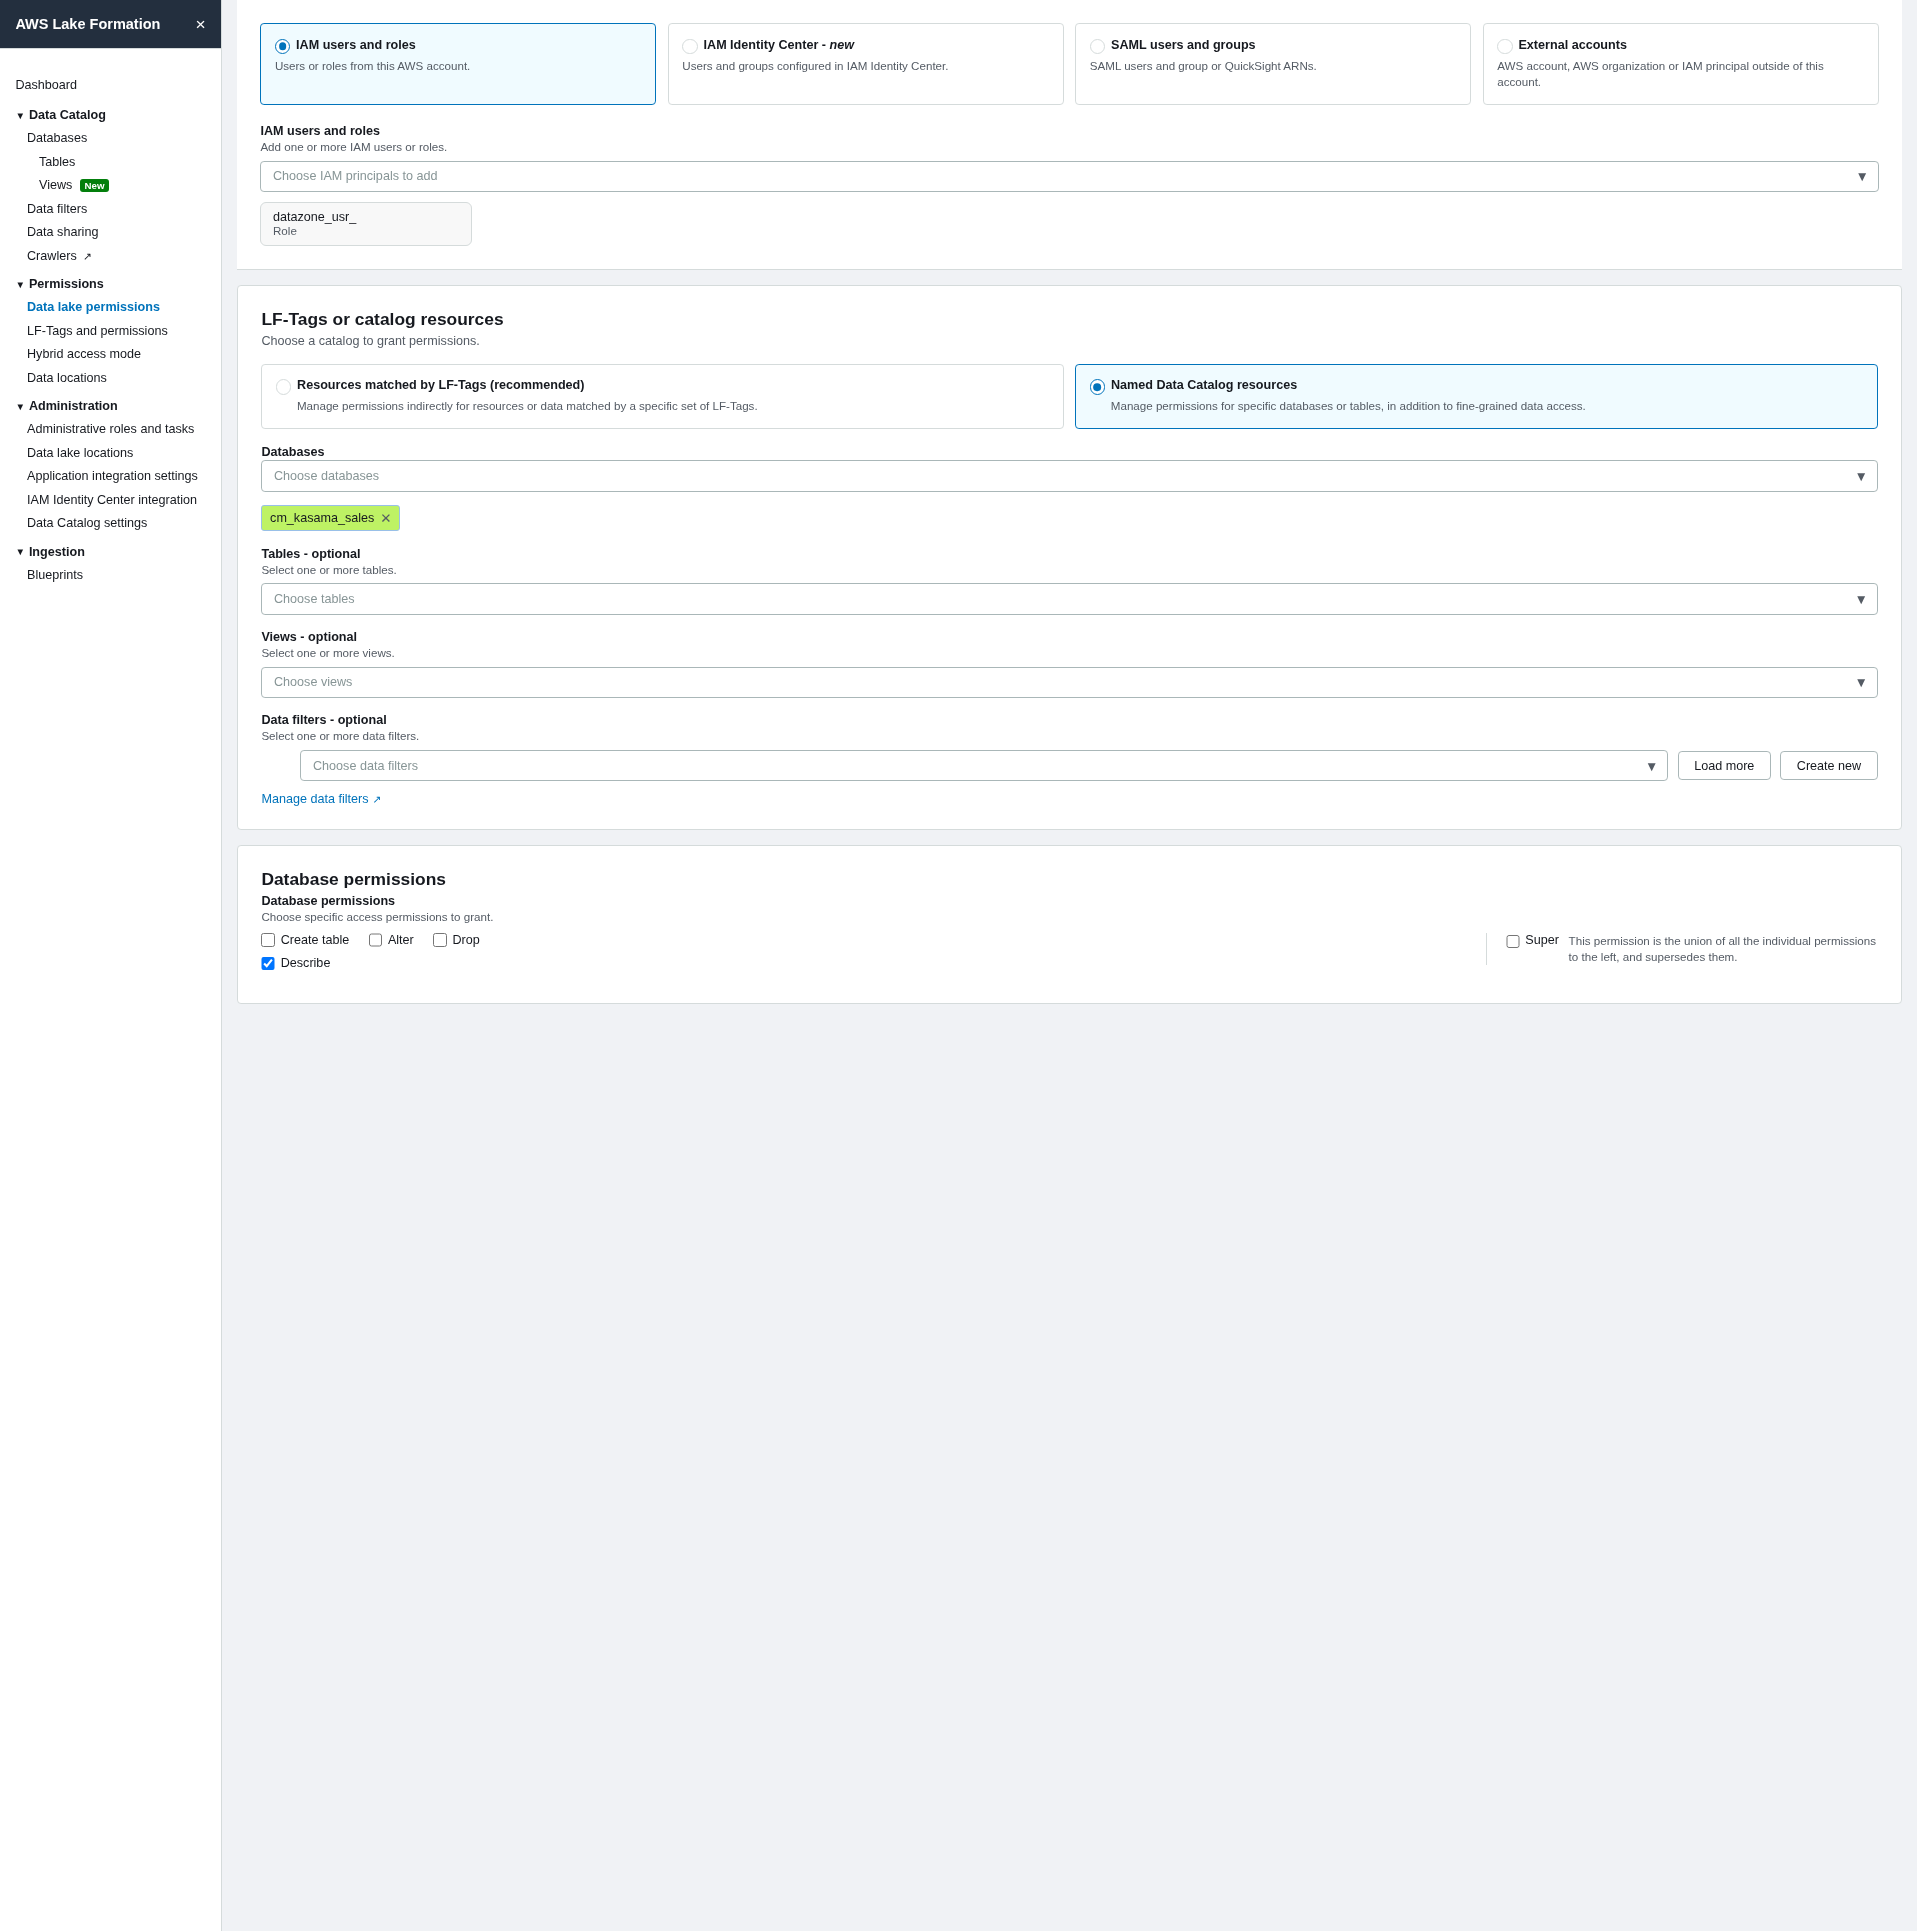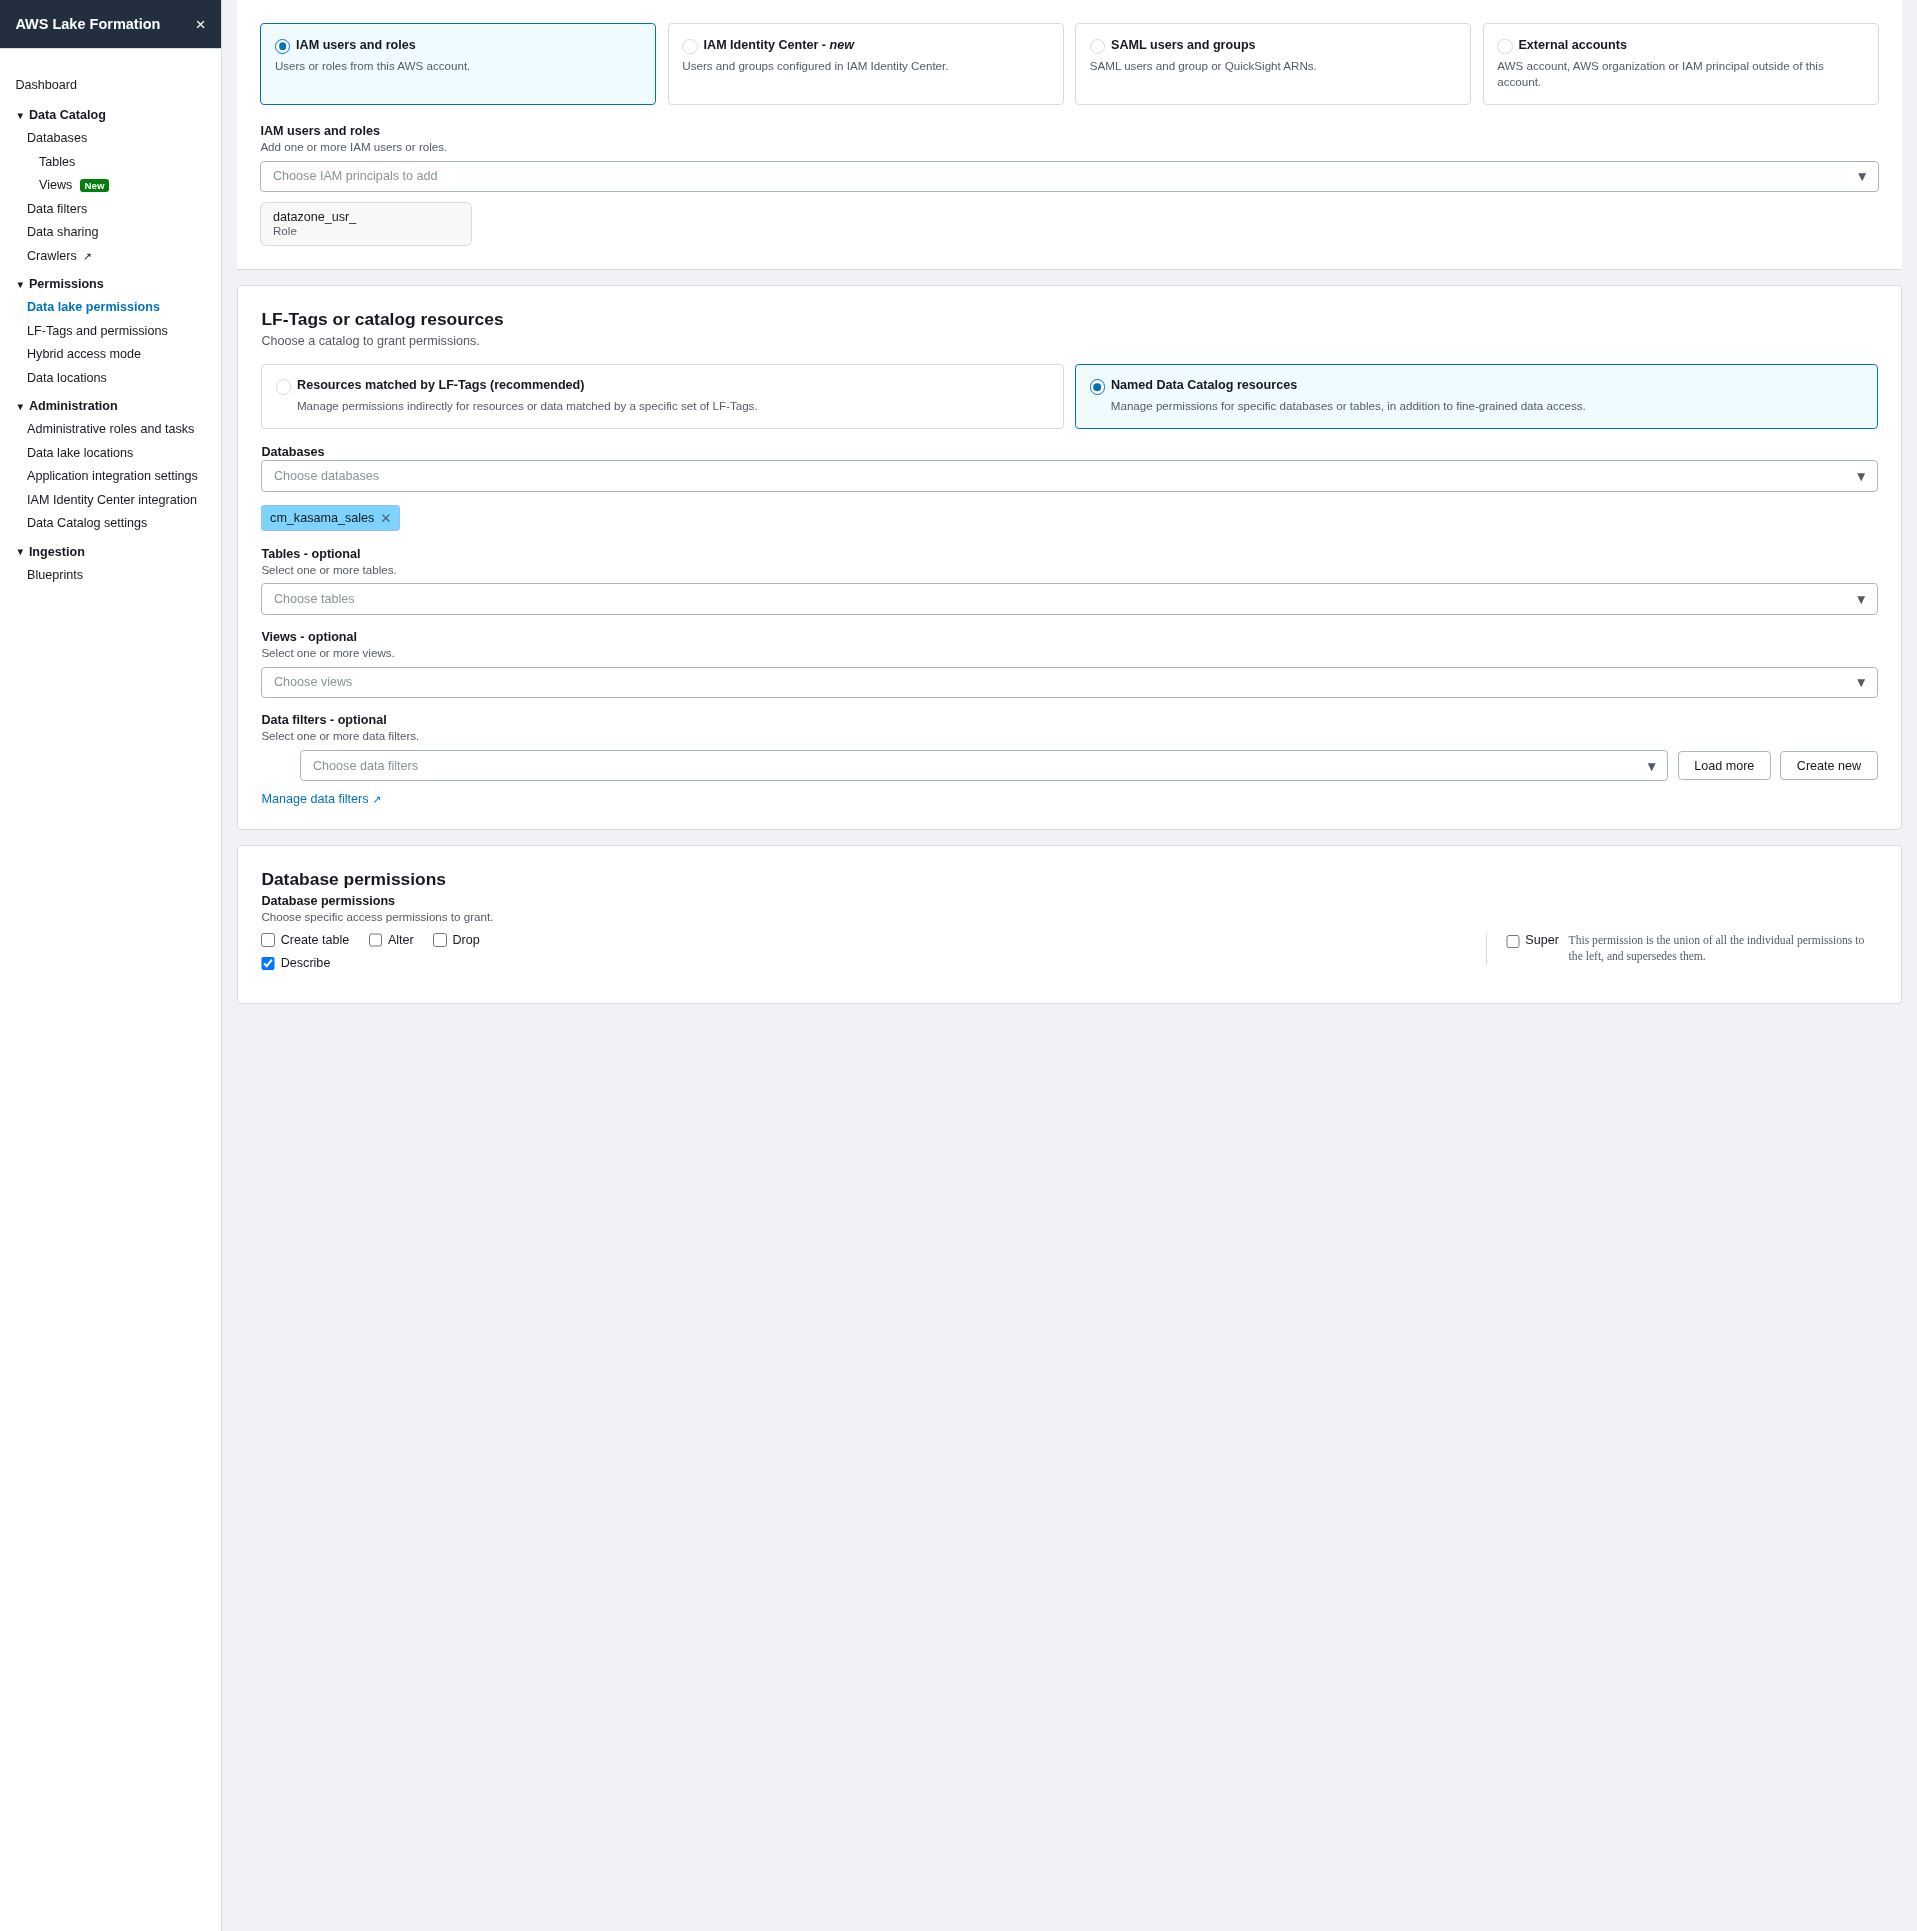--- a/index.html
+++ b/index.html
@@ -38,21 +38,21 @@
     .radio-circle.selected::after { content: ''; width: 7.7px; height: 7.7px; border-radius: 50%; background: #0073bb; position: absolute; top: 50%; left: 50%; transform: translate(-50%, -50%); }
 
     
     .field-label { font-weight: 600; font-size: 12.6px; margin-bottom: 1.9px; }
     .field-sublabel { font-size: 11.6px; color: #545b64; margin-bottom: 7.7px; }
     .select-wrapper { position: relative; margin-bottom: 9.7px; }
     .select-field { width: 100%; padding: 7.7px 31px 7.7px 11.6px; border: 1px solid #aab7b8; border-radius: 3.9px; background: #fff; font-size: 12.6px; color: #879596; appearance: none; cursor: pointer; }
     .select-arrow { position: absolute; right: 9.7px; top: 50%; transform: translateY(-50%); pointer-events: none; color: #545b64; }
 
     
-    .tag-chip { display: inline-flex; align-items: center; background: #7dd3fc; border: 1px solid #99c0e8; border-radius: 2.9px; padding: 3.9px 7.7px; font-size: 12.6px; gap: 5.8px; margin-top: 3.9px; }
+    .tag-chip { display: inline-flex; align-items: center; background: #bef264; border: 1px solid #99c0e8; border-radius: 2.9px; padding: 3.9px 7.7px; font-size: 12.6px; gap: 5.8px; margin-top: 3.9px; }
     .tag-chip-remove { cursor: pointer; color: #545b64; font-size: 13.5px; }
 
     
     .iam-entry { background: #f8f8f8; border: 1px solid #d5dbdb; border-radius: 6px; padding: 7.7px 11.6px; margin-top: 7.7px; max-width: 212px; }
     .iam-entry-name { font-size: 12.6px; font-weight: 500; }
     .iam-entry-type { font-size: 11.6px; color: #545b64; }
 
     
     .lf-option-grid { display: grid; grid-template-columns: 1fr 1fr; gap: 11.6px; margin: 15.4px 0; }
     .lf-option { border: 1px solid #d5dbdb; border-radius: 3.9px; padding: 13.5px; cursor: pointer; }
@@ -74,21 +74,21 @@
 
     
     .checkbox-row { display: flex; gap: 19.3px; align-items: center; flex-wrap: wrap; margin-bottom: 9.7px; }
     .checkbox-item { display: flex; align-items: center; gap: 5.8px; font-size: 12.6px; cursor: pointer; }
     .checkbox-item input[type=checkbox] { width: 13.5px; height: 13.5px; cursor: pointer; }
 
     .db-permissions-section { margin-top: 0; }
     .db-perm-label { font-weight: 600; font-size: 12.6px; margin-bottom: 1.9px; }
     .db-perm-sublabel { font-size: 11.6px; color: #545b64; margin-bottom: 9.7px; }
 
-    .super-desc { font-size: 11.6px; color: #545b64; line-height: 1.4; max-width: 309px; font-family: Liberation Serif, serif; }
+    .super-desc { font-size: 11.6px; color: #545b64; line-height: 1.4; max-width: 309px; }
 
     .top-card { margin-top: 0; border-top: none; border-left: none; border-right: none; border-radius: 0; }
   </style>
 </head>
 <body>
 
 <div class="sidebar">
   <div class="sidebar-header">
     <span class="sidebar-header-title">AWS Lake Formation</span>
     <button class="sidebar-close">×</button>

